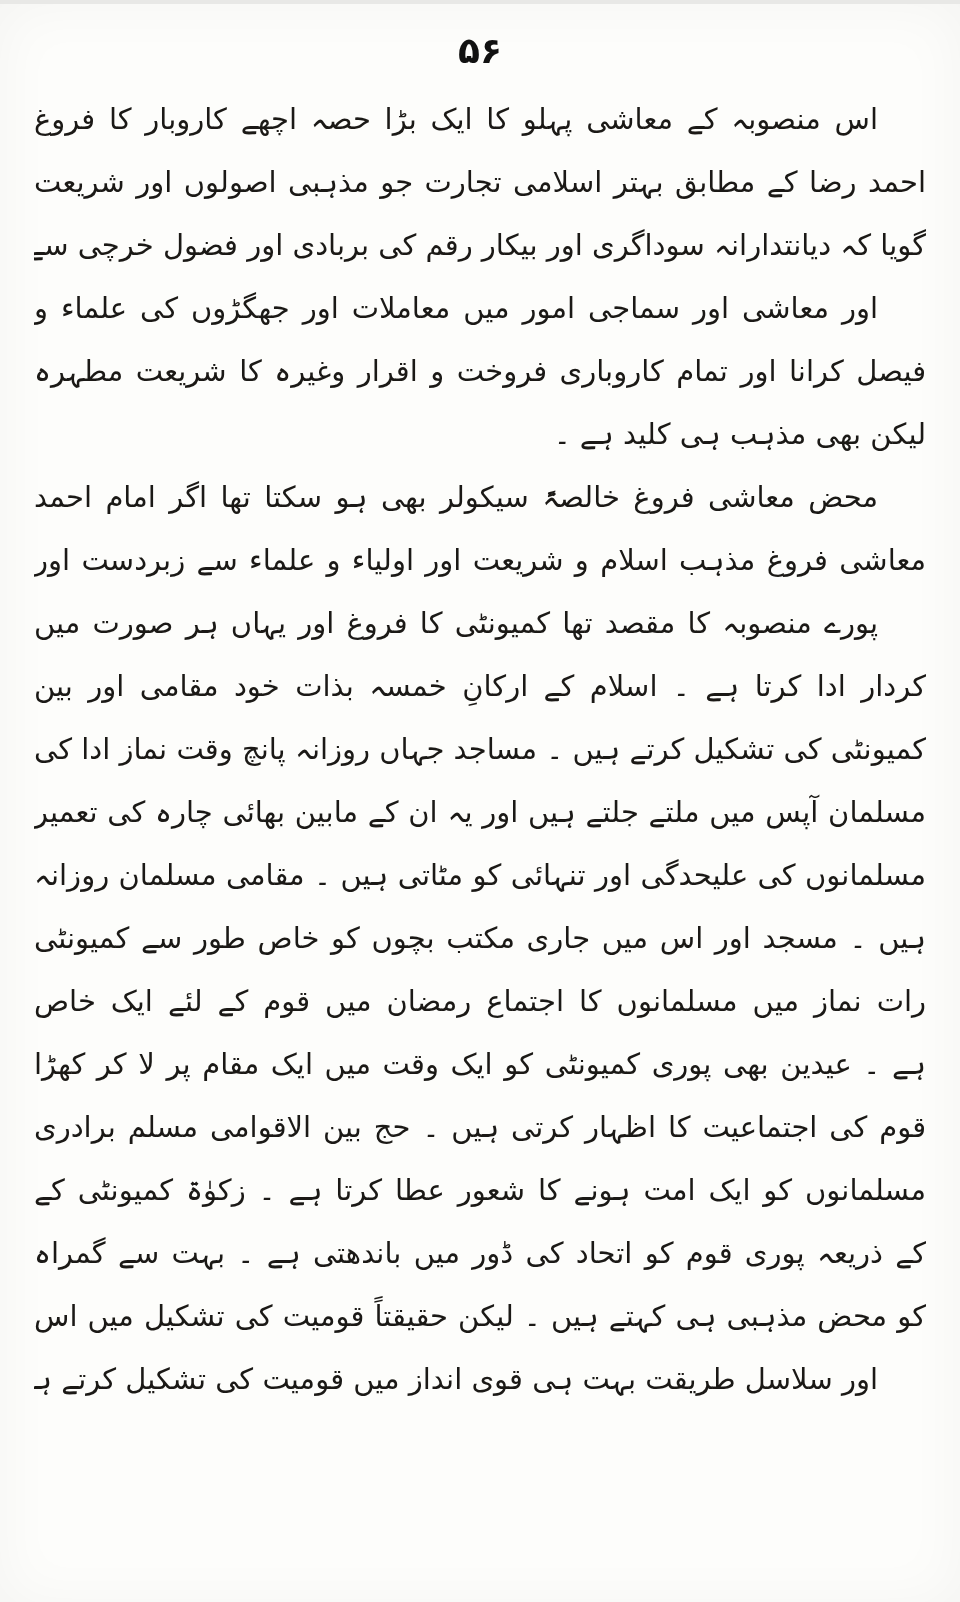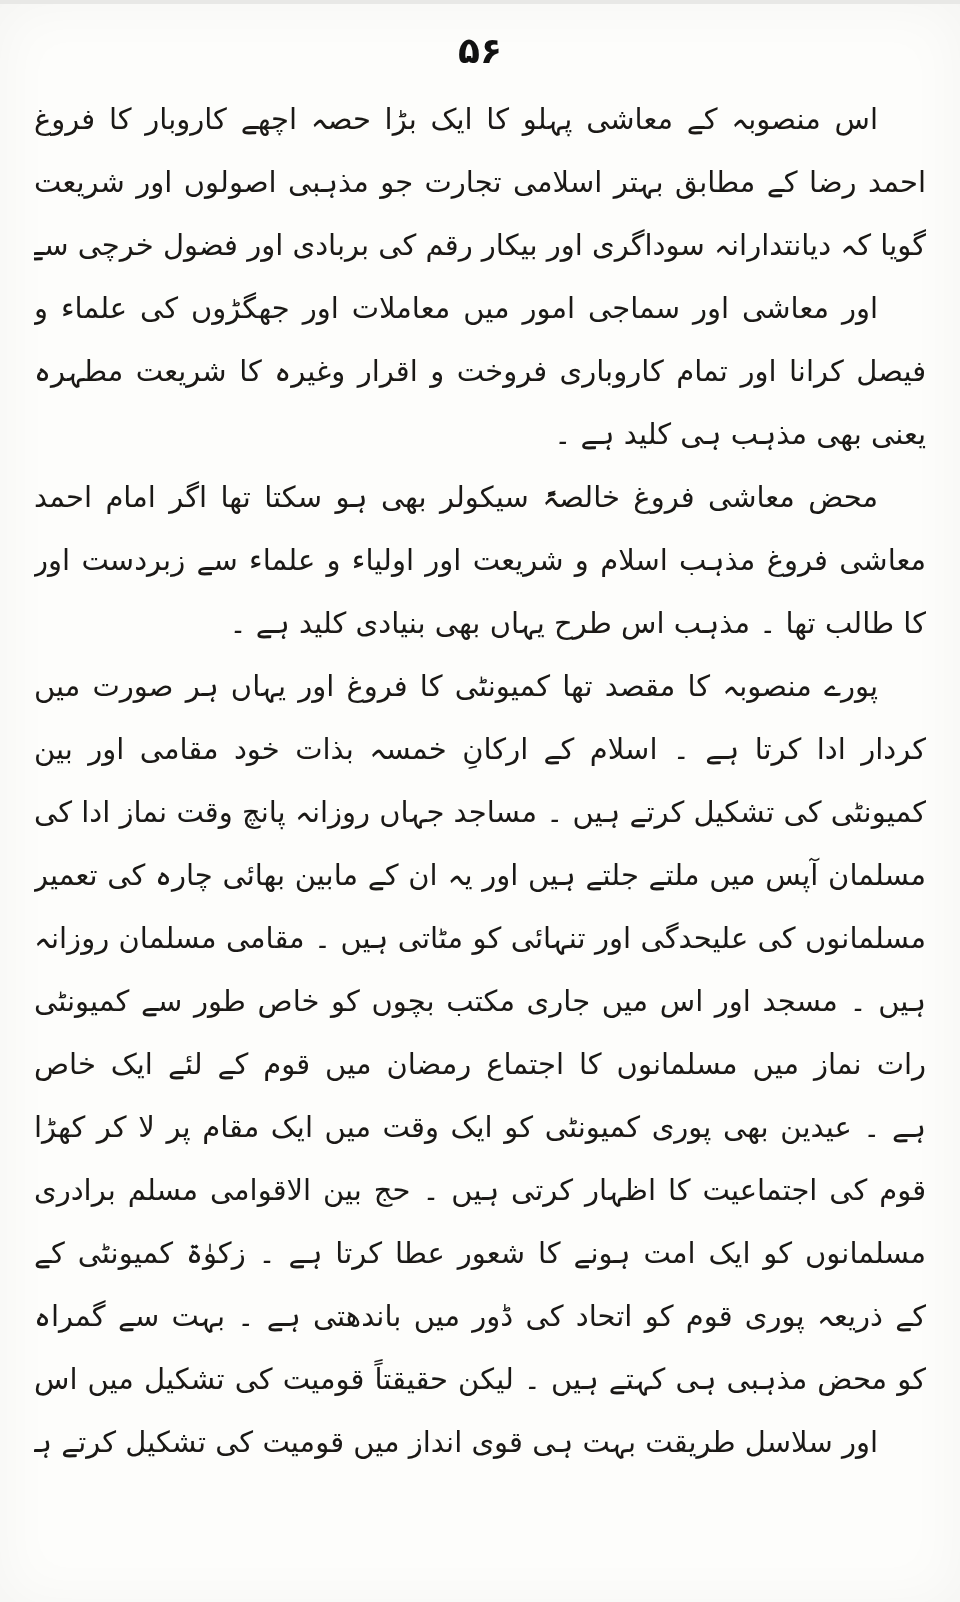--- a/index.html
+++ b/index.html
@@ -73,26 +73,25 @@
   <div class="page-number">۵۶</div>
   <div class="text-body">
       <div class="paragraph">
         <div class="line first fill">اس منصوبہ کے معاشی پہلو کا ایک بڑا حصہ اچھے کاروبار کا فروغ تھا۔ یعنی امام</div>
         <div class="line fill">احمد رضا کے مطابق بہتر اسلامی تجارت جو مذہبی اصولوں اور شریعت پر مبنی ہو۔</div>
         <div class="line">گویا کہ دیانتدارانہ سوداگری اور بیکار رقم کی بربادی اور فضول خرچی سے اجتناب ۔</div>
       </div>
       <div class="paragraph">
         <div class="line first fill">اور معاشی اور سماجی امور میں معاملات اور جھگڑوں کی علماء و اولیاء کے ذریعہ</div>
         <div class="line fill">فیصل کرانا اور تمام کاروباری فروخت و اقرار وغیرہ کا شریعت مطہرہ کی نگرانی میں نبٹاؤ</div>
-        <div class="line">یعنی بھی مذہب ہی کلید ہے ۔</div>
+        <div class="line">لیکن بھی مذہب ہی کلید ہے ۔</div>
       </div>
       <div class="paragraph">
         <div class="line first fill">محض معاشی فروغ خالصۃً سیکولر بھی ہو سکتا تھا اگر امام احمد رضا کے نظریہ کا</div>
         <div class="line fill">معاشی فروغ مذہب اسلام و شریعت اور اولیاء و علماء سے زبردست اور گہری وابستگی</div>
-        <div class="line">کا طالب تھا ۔ مذہب اس طرح یہاں بھی بنیادی کلید ہے ۔</div>
       </div>
       <div class="paragraph">
         <div class="line first fill">پورے منصوبہ کا مقصد تھا کمیونٹی کا فروغ اور یہاں ہر صورت میں مذہب کلیدی</div>
         <div class="line fill">کردار ادا کرتا ہے ۔ اسلام کے ارکانِ خمسہ بذات خود مقامی اور بین الاقوامی طور پر</div>
         <div class="line fill">کمیونٹی کی تشکیل کرتے ہیں ۔ مساجد جہاں روزانہ پانچ وقت نماز ادا کی جاتی ہے ، وہاں</div>
         <div class="line fill">مسلمان آپس میں ملتے جلتے ہیں اور یہ ان کے مابین بھائی چارہ کی تعمیر کرتی ہے ۔ مساجد</div>
         <div class="line fill">مسلمانوں کی علیحدگی اور تنہائی کو مٹاتی ہیں ۔ مقامی مسلمان روزانہ کئی بار ملاقات کرتے</div>
         <div class="line fill">ہیں ۔ مسجد اور اس میں جاری مکتب بچوں کو خاص طور سے کمیونٹی میں شمولیت دیتے ہیں ۔ ہر</div>
         <div class="line fill">رات نماز میں مسلمانوں کا اجتماع رمضان میں قوم کے لئے ایک خاص جوش کا وقت ہوتا</div>
         <div class="line fill">ہے ۔ عیدین بھی پوری کمیونٹی کو ایک وقت میں ایک مقام پر لا کر کھڑا کر دیتی ہیں اور</div>

